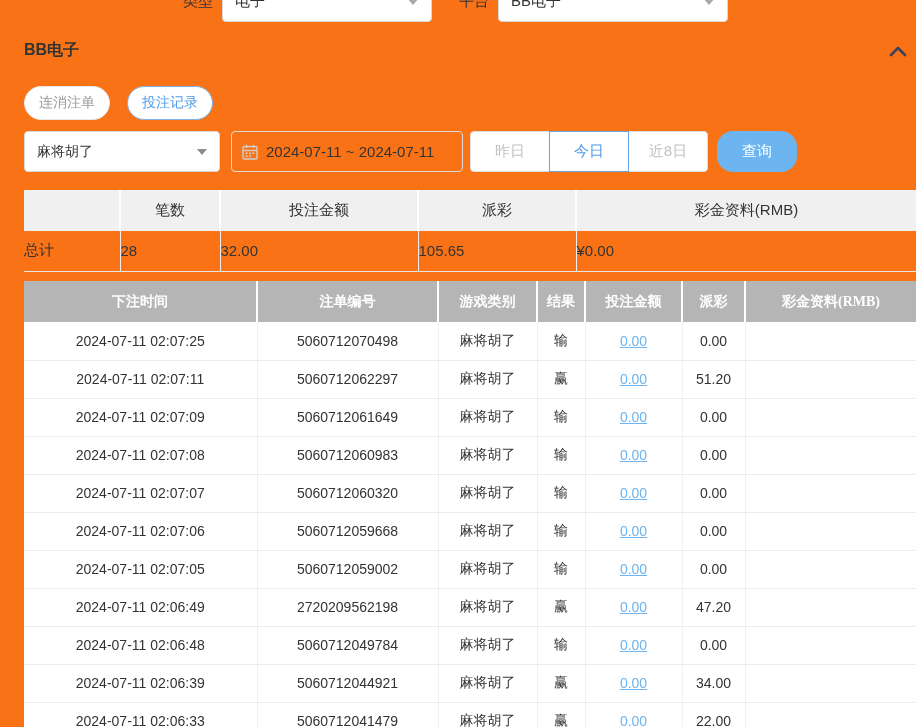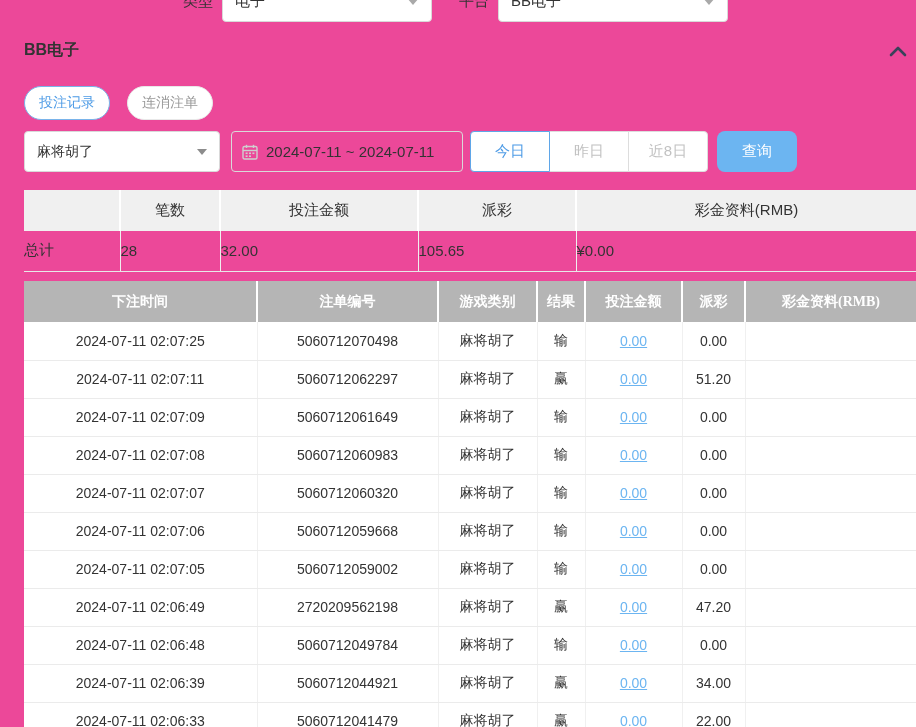--- a/index.html
+++ b/index.html
@@ -1,18 +1,18 @@
 <!DOCTYPE html>
 <html><head>
 <meta charset="utf-8">
 <style>
   * { margin:0; padding:0; box-sizing:border-box; }
   html,body { background:#fff; }
   body { font-family:"Liberation Sans","DejaVu Sans",sans-serif; color:#333; }
-  .page { position:relative; width:916px; height:727px; background:#ec4899; overflow:hidden; }
+  .page { position:relative; width:916px; height:727px; background:#f97316; overflow:hidden; }
 
   
   .top-filters { position:absolute; top:-20px; left:183px; display:flex; align-items:center; }
   .tf-label { font-size:15px; color:#333; margin-right:9px; white-space:nowrap; }
   .tf-select { height:42px; border:1px solid #d9d9d9; border-radius:4px; background:#fff;
                display:flex; align-items:center; justify-content:space-between;
                padding:0 12px; font-size:15px; color:#333; cursor:pointer; }
   .tf-select.w1 { width:210px; }
   .tf-select.w2 { width:230px; margin:0; }
   .tf-gap { width:27px; }
@@ -40,21 +40,21 @@
   .date-box { margin-left:11px; width:232px; height:41px; border:1px solid #d9d9d9; border-radius:4px;
               display:flex; align-items:center; padding:0 10px; font-size:15px; color:#333; cursor:pointer; }
   .date-box .cal { margin-right:8px; line-height:0; }
   .quick-group { margin-left:7px; display:flex; }
   .quick { width:80px; height:41px; border:1px solid #ddd; background:#fff; color:#c2c2c2;
            font-size:15px; display:flex; align-items:center; justify-content:center;
            cursor:pointer; margin-left:-1px; position:relative; }
   .quick:first-child { border-radius:4px 0 0 4px; margin-left:0; }
   .quick:last-child { border-radius:0 4px 4px 0; }
   .quick.active { border-color:#5fa6e8; color:#4d9be6; z-index:1; }
-  .search-btn { margin-left:9px; width:80px; height:41px; border:none; border-radius:8px;
+  .search-btn { margin-left:9px; width:80px; height:41px; border:none; border-radius:16px;
                 background:#6cb5f1; color:#fff; font-size:15px; cursor:pointer;
                 font-family:Liberation Sans, sans-serif; }
 
   
   .summary-table { position:absolute; top:190px; left:24px; width:892px;
                    border-collapse:collapse; table-layout:fixed; }
   .summary-table thead th { background:#f0f0f0; height:41px; font-weight:400; font-size:15px;
                             color:#333; text-align:center; border-right:2px solid #fff; }
   .summary-table thead th:last-child { border-right:none; }
   .summary-table tbody td { height:40px; font-size:15px; color:#333;
@@ -96,22 +96,22 @@
     <button class="collapse-btn">
       <span>
         <svg width="18" height="14" viewBox="0 0 18 14">
             <polyline points="2,11 9,4 16,11" fill="none" stroke="#39425a" stroke-width="2.6" stroke-linecap="round" stroke-linejoin="round"></polyline>
           </svg>
       </span>
     </button>
   </div>
 
   <div class="tabs">
+    <button class="tab">连消注单</button>
     <button class="tab active">投注记录</button>
-    <button class="tab">连消注单</button>
   </div>
 
   <div class="filter-row">
     <div class="game-select">
       <span>麻将胡了</span>
       <span class="caret dark"></span>
     </div>
     <div class="date-box">
       <span class="cal">
         <svg width="16" height="16" viewBox="0 0 16 16">
@@ -122,22 +122,22 @@
             <rect x="3.6" y="8.5" width="2" height="1.6" fill="#cfcfcf"></rect>
             <rect x="7" y="8.5" width="2" height="1.6" fill="#cfcfcf"></rect>
             <rect x="10.4" y="8.5" width="2" height="1.6" fill="#cfcfcf"></rect>
             <rect x="3.6" y="11.4" width="2" height="1.6" fill="#cfcfcf"></rect>
             <rect x="7" y="11.4" width="2" height="1.6" fill="#cfcfcf"></rect>
           </svg>
       </span>
       <span>2024-07-11 ~ 2024-07-11</span>
     </div>
     <div class="quick-group">
+      <button class="quick">昨日</button>
       <button class="quick active">今日</button>
-      <button class="quick">昨日</button>
       <button class="quick">近8日</button>
     </div>
     <button class="search-btn">查询</button>
   </div>
 
   <table class="summary-table">
     <colgroup>
         <col style="width:96px">
         <col style="width:100px">
         <col style="width:198px">

